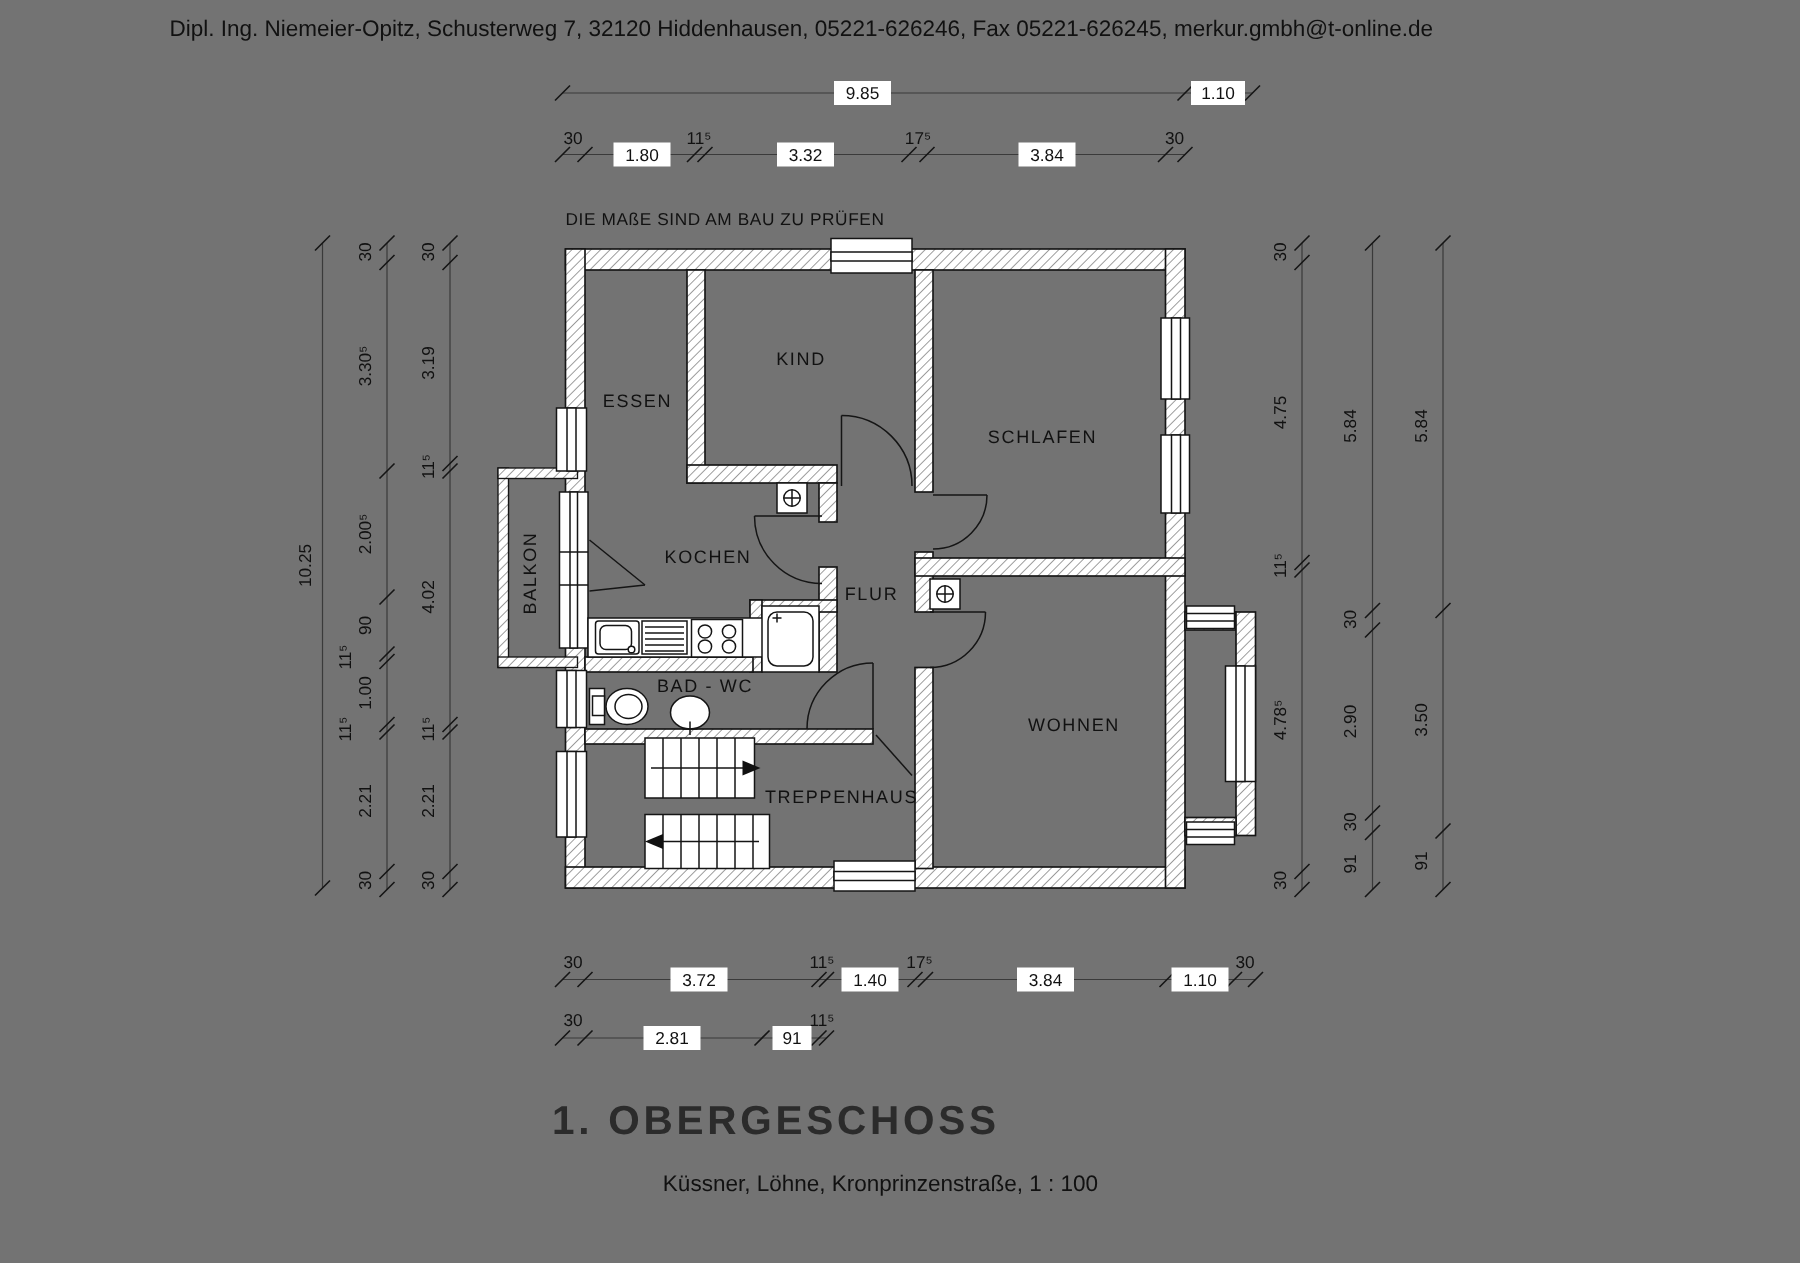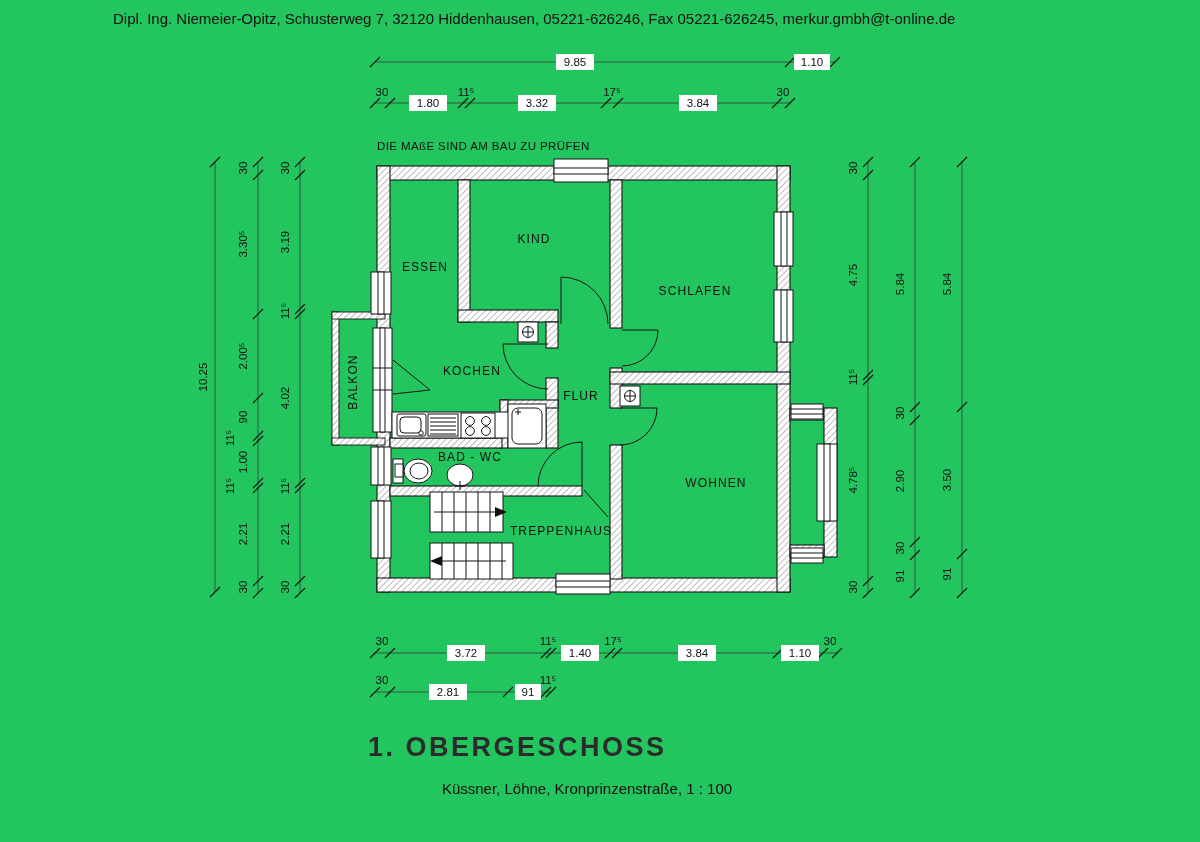--- a/index.html
+++ b/index.html
@@ -1,16 +1,16 @@
 <!DOCTYPE html>
 <html><head>
 <meta charset="utf-8">
 <style>
   html,body{margin:0;padding:0;background:#fff;}
-  #stage{position:relative;width:1200px;height:842px;background:#22c55e;overflow:hidden;
+  #stage{position:relative;width:1200px;height:842px;background:#737373;overflow:hidden;
          font-family:"Liberation Sans",sans-serif;}
   svg{position:absolute;left:0;top:0;}
   .wall{fill:url(#hatch);stroke:#151515;stroke-width:1.1;}
   .twall{fill:url(#hatch);stroke:#151515;stroke-width:0.9;}
   .win{fill:#ffffff;stroke:#151515;stroke-width:1;}
   .ln{stroke:#151515;stroke-width:1;fill:none;}
   .fx{fill:#ffffff;stroke:#151515;stroke-width:1;}
   .dln{stroke:#3a3a3a;stroke-width:0.8;fill:none;}
   .tick{stroke:#151515;stroke-width:1.1;}
   .mask{fill:#ffffff;stroke:none;}

